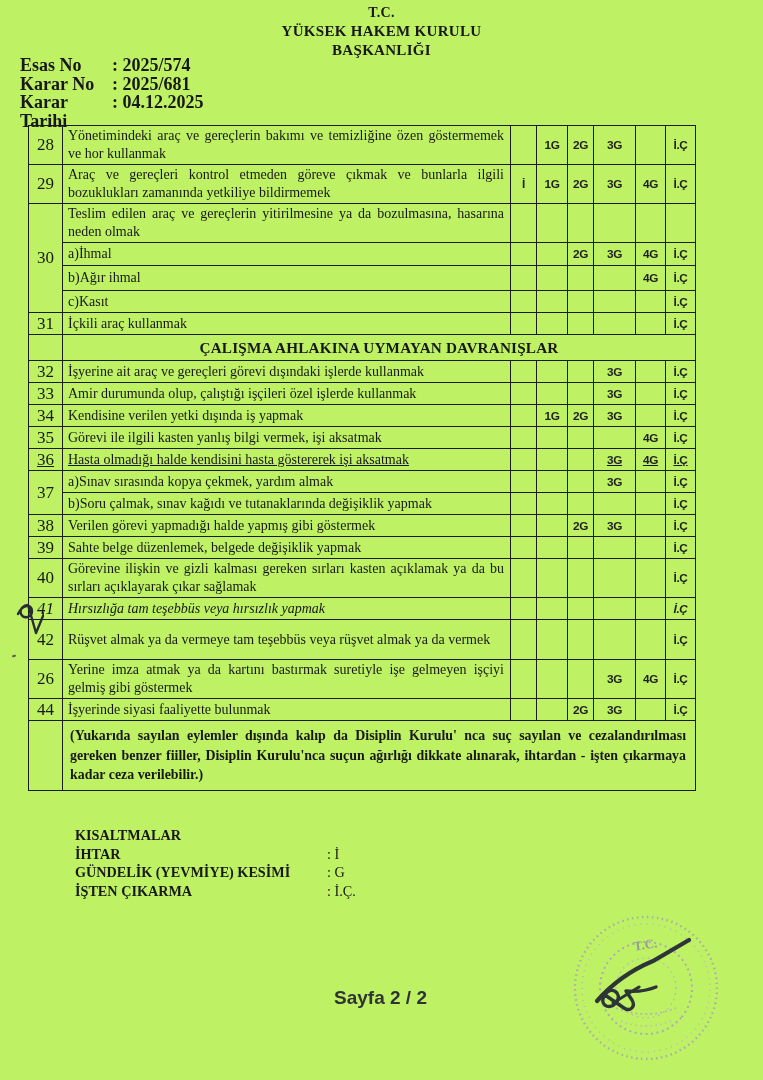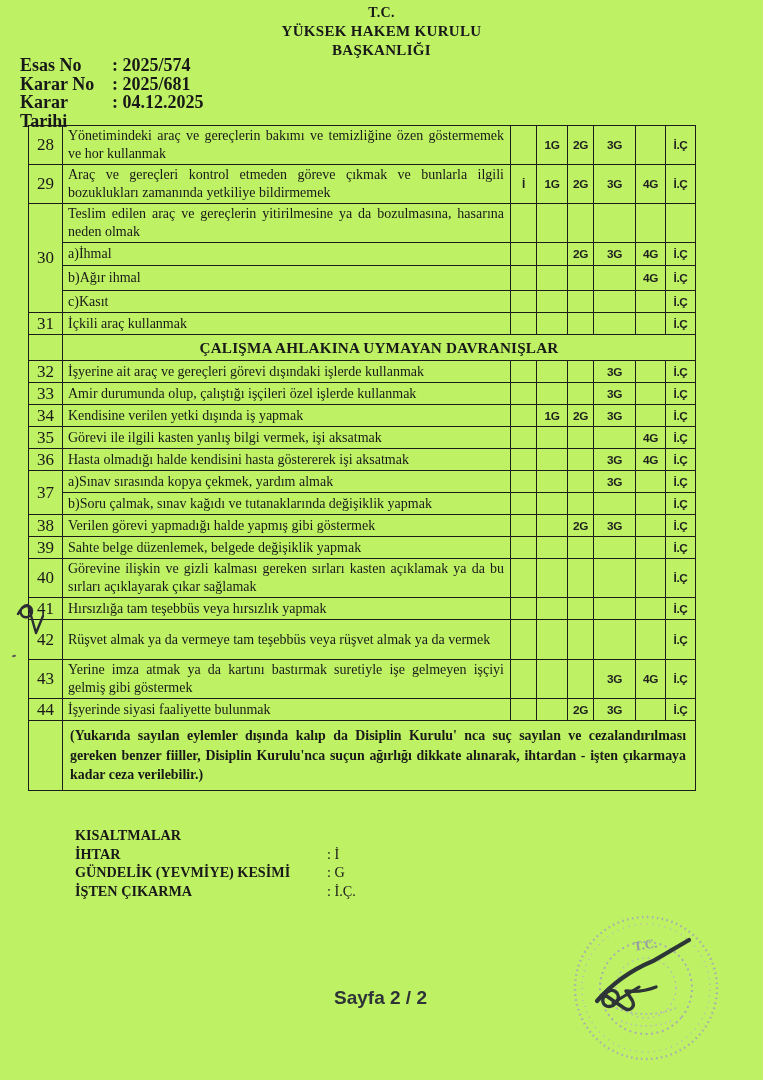--- a/index.html
+++ b/index.html
@@ -191,21 +191,21 @@
         <tr style="height: 22px;">
           <td class="num">35</td>
           <td class="desc">Görevi ile ilgili kasten yanlış bilgi vermek, işi aksatmak</td>
           <td class="pen"></td>
           <td class="pen"></td>
           <td class="pen"></td>
           <td class="pen"></td>
           <td class="pen">4G</td>
           <td class="pen">İ.Ç</td>
         </tr>
-        <tr style="height: 22px;">
+        <tr style="height: 22px; text-decoration: underline;">
           <td class="num">36</td>
           <td class="desc">Hasta olmadığı halde kendisini hasta göstererek işi aksatmak</td>
           <td class="pen"></td>
           <td class="pen"></td>
           <td class="pen"></td>
           <td class="pen">3G</td>
           <td class="pen">4G</td>
           <td class="pen">İ.Ç</td>
         </tr>
         <tr style="height: 22px;">
@@ -250,42 +250,42 @@
         <tr style="height: 39px;">
           <td class="num">40</td>
           <td class="desc justify">Görevine ilişkin ve gizli kalması gereken sırları kasten açıklamak ya da bu sırları açıklayarak çıkar sağlamak</td>
           <td class="pen"></td>
           <td class="pen"></td>
           <td class="pen"></td>
           <td class="pen"></td>
           <td class="pen"></td>
           <td class="pen">İ.Ç</td>
         </tr>
-        <tr style="height: 22px;">
+        <tr style="height: 22px; font-style: italic;">
           <td class="num">41</td>
           <td class="desc">Hırsızlığa tam teşebbüs veya hırsızlık yapmak</td>
           <td class="pen"></td>
           <td class="pen"></td>
           <td class="pen"></td>
           <td class="pen"></td>
           <td class="pen"></td>
           <td class="pen">İ.Ç</td>
         </tr>
         <tr style="height: 40px;">
           <td class="num">42</td>
           <td class="desc">Rüşvet almak ya da vermeye tam teşebbüs veya rüşvet almak ya da vermek</td>
           <td class="pen"></td>
           <td class="pen"></td>
           <td class="pen"></td>
           <td class="pen"></td>
           <td class="pen"></td>
           <td class="pen">İ.Ç</td>
         </tr>
         <tr style="height: 39px;">
-          <td class="num">43</td>
+          <td class="num">26</td>
           <td class="desc justify">Yerine imza atmak ya da kartını bastırmak suretiyle işe gelmeyen işçiyi gelmiş gibi göstermek</td>
           <td class="pen"></td>
           <td class="pen"></td>
           <td class="pen"></td>
           <td class="pen">3G</td>
           <td class="pen">4G</td>
           <td class="pen">İ.Ç</td>
         </tr>
         <tr style="height: 22px;">
           <td class="num">44</td>

